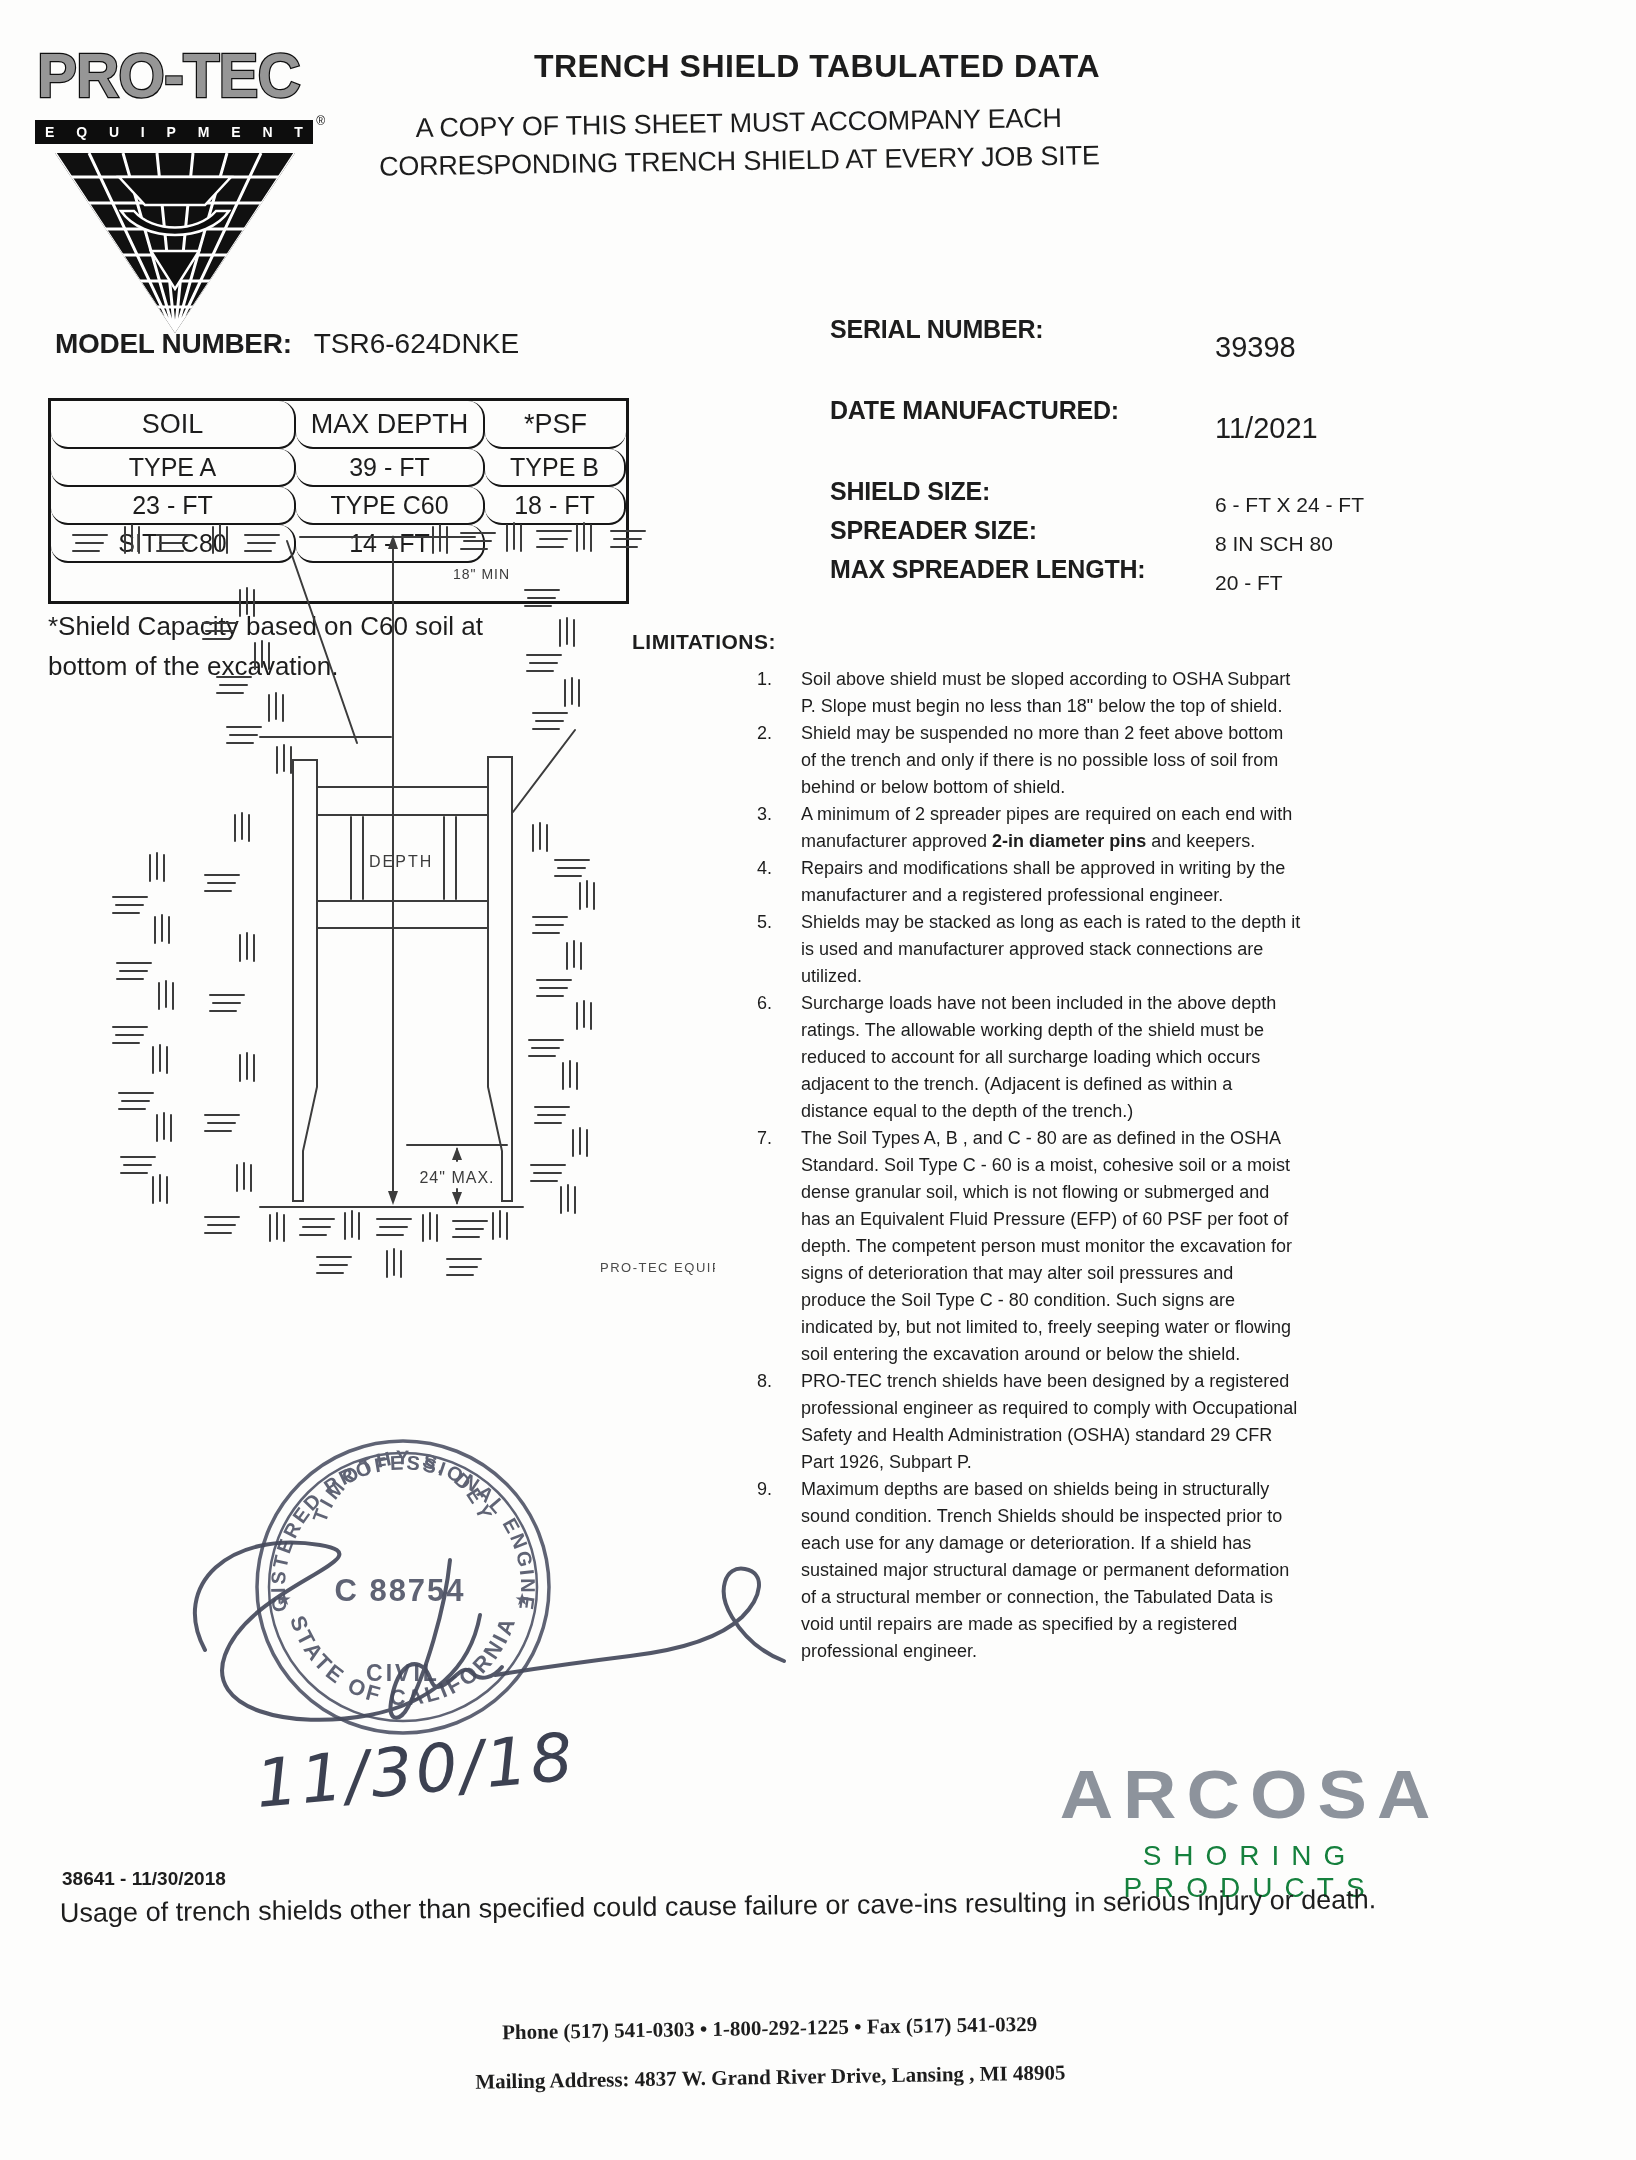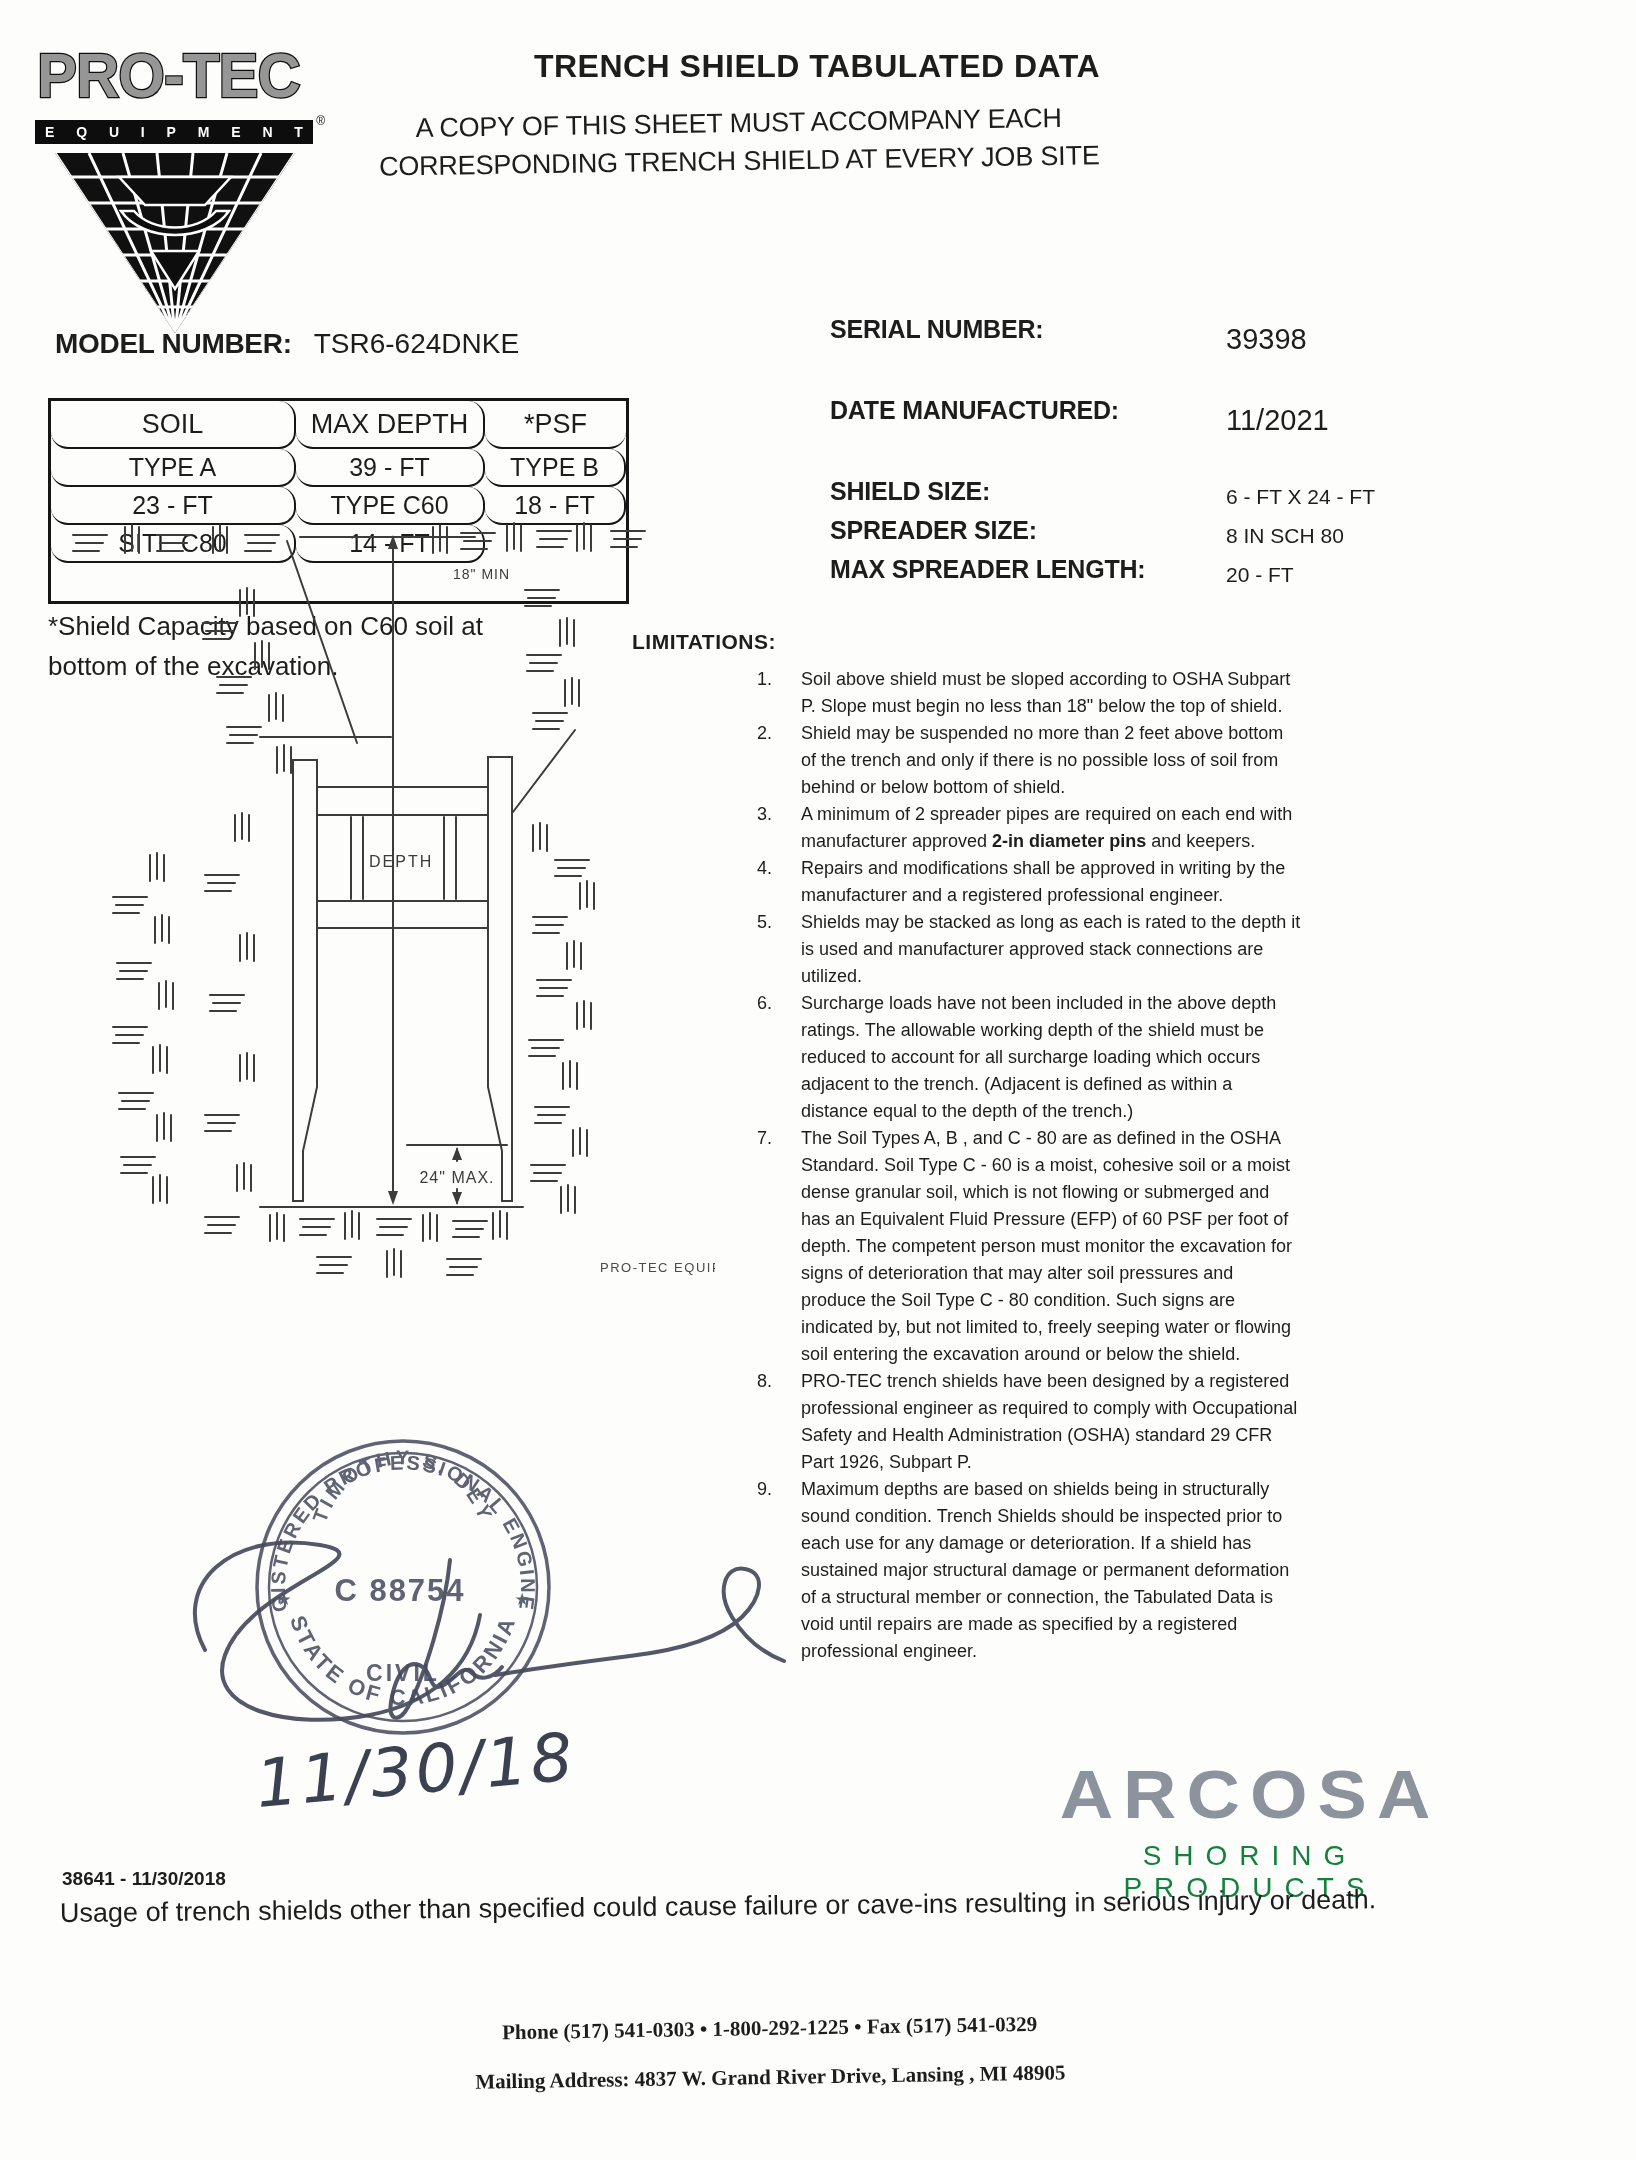--- a/index.html
+++ b/index.html
@@ -33,21 +33,21 @@
   .soil-table>.th{font-size:27px;}
   .soil-table>.lastcol{border-right:none;}
   .soil-table>.psf{grid-column:3;grid-row:2/6;border-right:none;border-bottom:none;
                    align-items:flex-start;padding-top:36px;box-sizing:border-box;}
 
   .cap-note{position:absolute;left:48px;top:606px;width:485px;font-size:26px;line-height:40px;}
 
   
   .detail{position:absolute;left:830px;width:620px;}
   .detail .lbl{font-weight:bold;font-size:25px;letter-spacing:-.2px;}
-  .detail .val{position:absolute;left:385px;top:8px;font-weight:normal;margin-left:11px;}
+  .detail .val{position:absolute;left:385px;top:16px;font-weight:normal;}
   .d-big .val{font-size:29px;}
   .d-sm .val{font-size:21px;}
 
   
   .lim-head{position:absolute;left:632px;top:630px;font-size:21px;font-weight:bold;letter-spacing:.5px;}
   .lim-list{position:absolute;left:757px;top:666px;width:545px;font-size:18px;line-height:27px;}
   .lim-item{display:flex;}
   .lim-num{width:44px;flex:0 0 44px;}
   .lim-text{flex:1;}
   .lim-text .b{font-weight:bold;}

